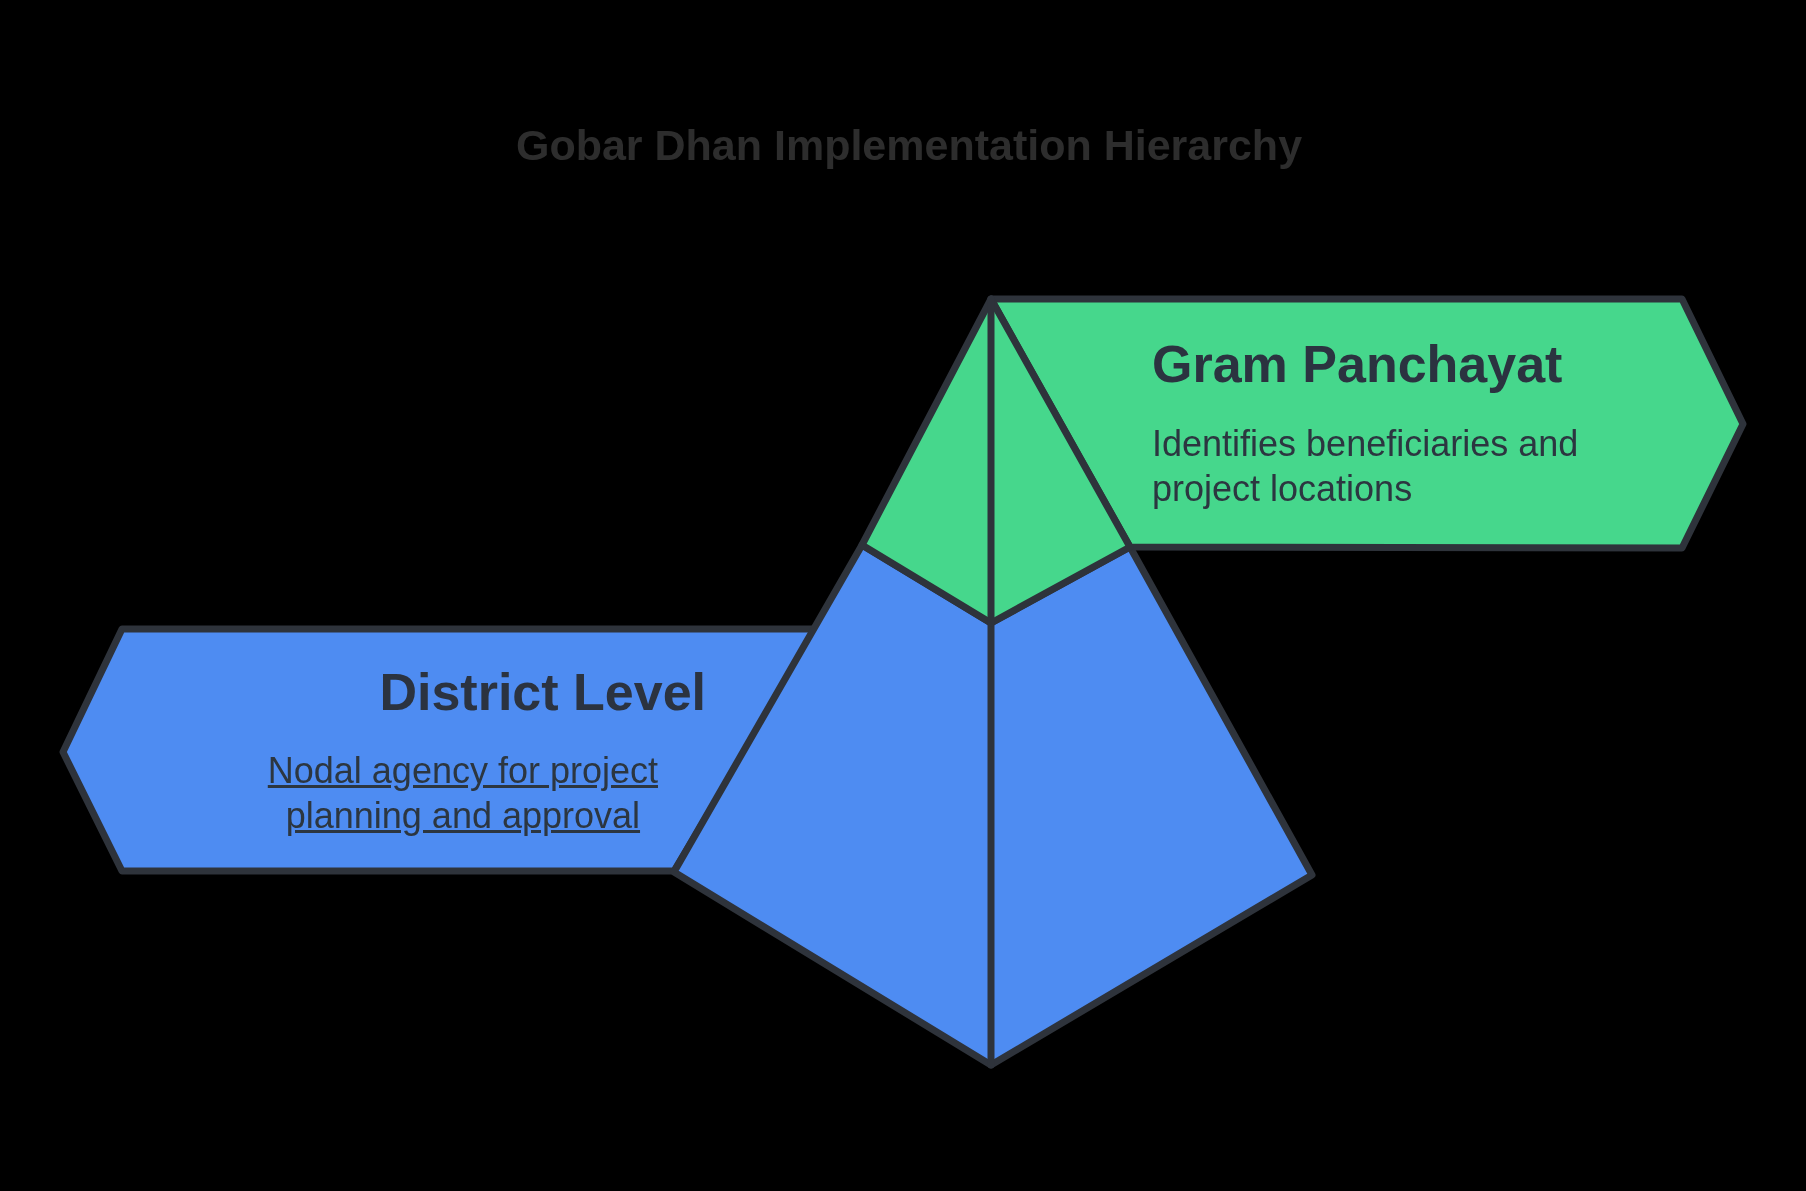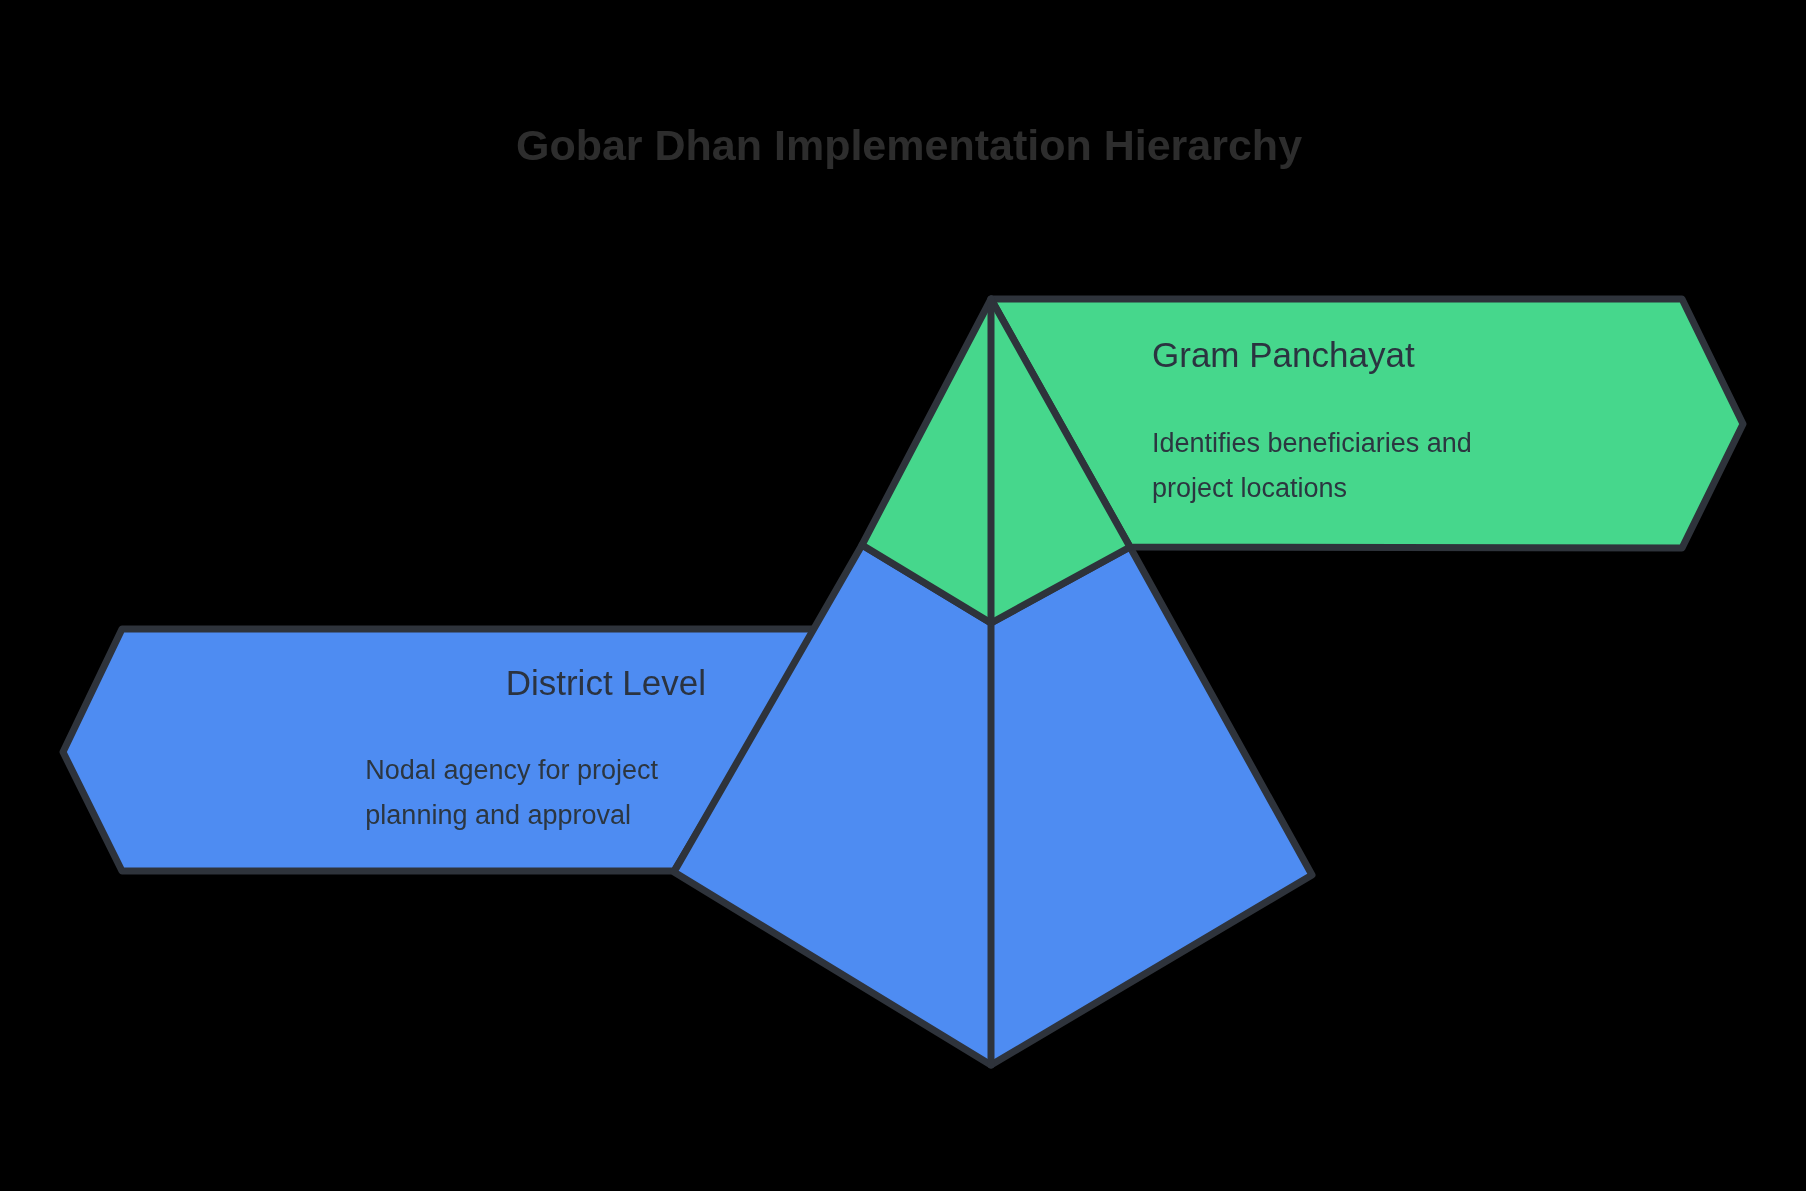--- a/index.html
+++ b/index.html
@@ -16,26 +16,26 @@
     font-family:"Liberation Sans",sans-serif;
   }
   .stage svg{position:absolute;left:0;top:0;}
   .shape{stroke:var(--outline);stroke-width:7;stroke-linejoin:round;stroke-linecap:round;}
   .edge{stroke:var(--outline);stroke-width:7;stroke-linecap:round;fill:none;}
   .txt{position:absolute;}
   .diagram-title{
     left:12px;top:122px;width:1794px;text-align:center;
     font-size:43px;font-weight:700;line-height:1.1;color:var(--title-text);
   }
-  .banner-heading{font-size:35px;font-weight:400;line-height:1.1;color:var(--heading-text);}
-  .banner-desc{font-size:27px;font-weight:400;line-height:45px;color:var(--body-text);white-space:pre-line;}
+  .banner-heading{font-size:52px;font-weight:700;line-height:1.1;color:var(--heading-text);}
+  .banner-desc{font-size:36px;font-weight:400;line-height:45px;color:var(--body-text);white-space:pre-line;}
   .gp-heading{left:1152px;top:336px;}
   .gp-desc{left:1152px;top:421px;}
   .dl-heading{right:1100px;top:664px;}
-  .dl-desc{right:1148px;top:748px;text-align:left;}
+  .dl-desc{right:1148px;top:748px;text-align:center;text-decoration:underline;}
 </style>
 </head>
 <body>
 
 <div class="stage">
 
   <svg width="1806" height="1191" viewBox="0 0 1806 1191">
 
     <polygon class="shape" points="63,752 122,629 819,629 674,871 122,871" fill="#4e8cf2"></polygon>
 

